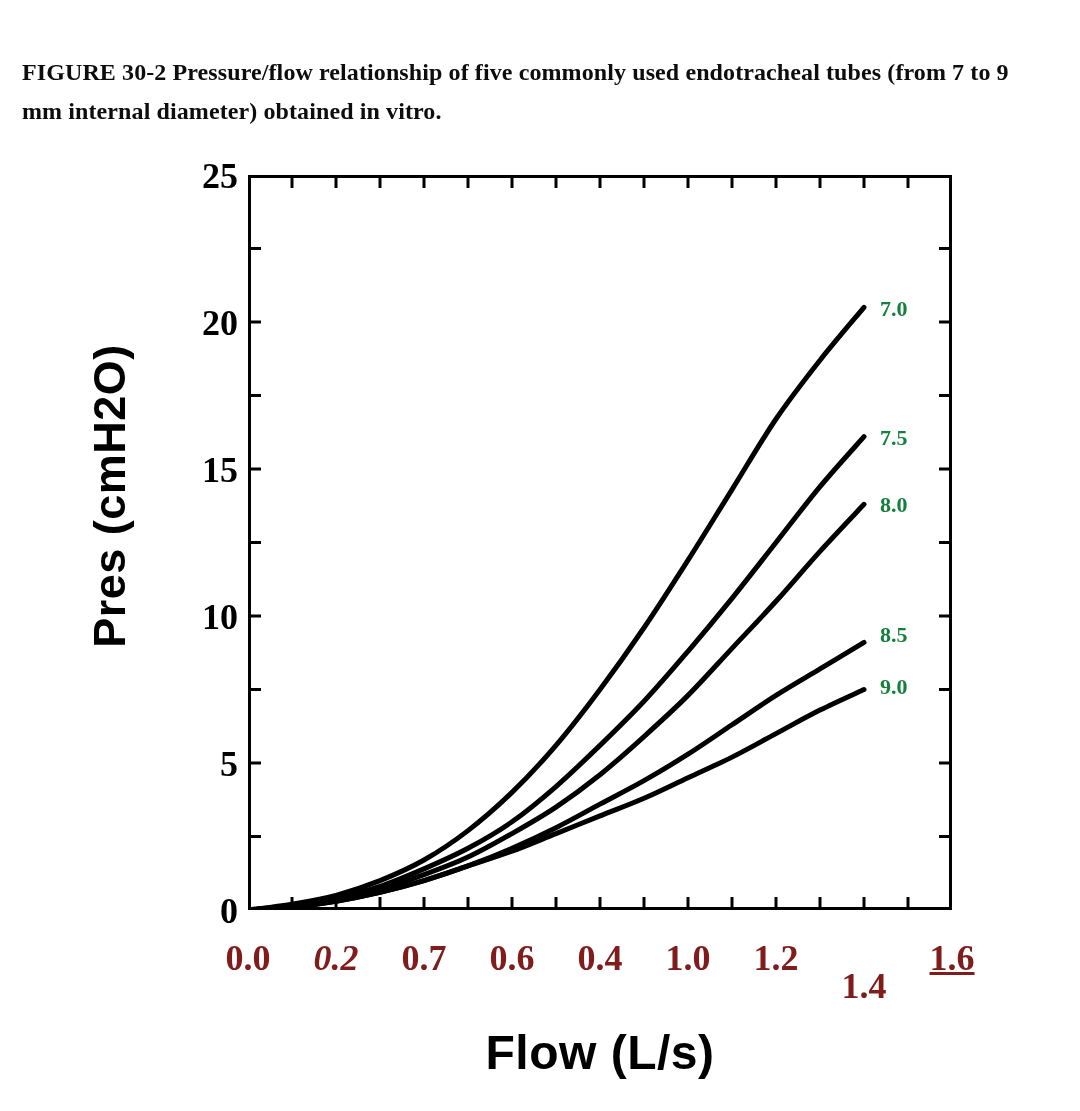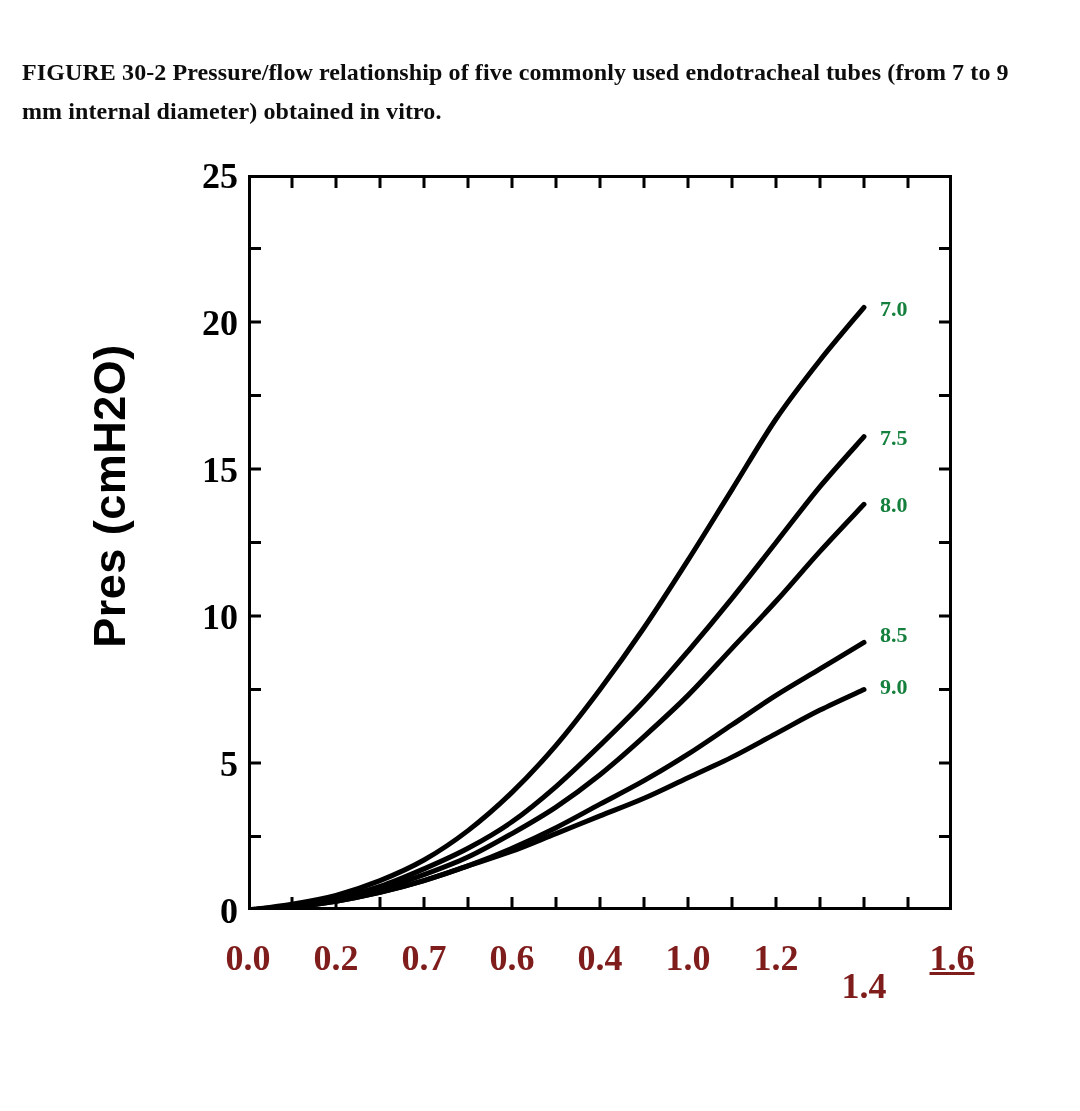--- a/index.html
+++ b/index.html
@@ -187,30 +187,31 @@
   </svg>
 
   <div class="ytick-label" style="left:168px; top:18px;">25</div>
   <div class="ytick-label" style="left:168px; top:165px;">20</div>
   <div class="ytick-label" style="left:168px; top:312px;">15</div>
   <div class="ytick-label" style="left:168px; top:459px;">10</div>
   <div class="ytick-label" style="left:168px; top:606px;">5</div>
   <div class="ytick-label" style="left:168px; top:753px;">0</div>
 
   <div class="xtick-label" style="left:193px; top:800px;">0.0</div>
-  <div class="xtick-label" style="left:281px; top:800px;">0.2</div>
+  <div class="xtick-label" style="left:281px; top:800px;font-style:italic;">0.2</div>
   <div class="xtick-label" style="left:369px; top:800px;">0.7</div>
   <div class="xtick-label" style="left:457px; top:800px;">0.6</div>
   <div class="xtick-label" style="left:545px; top:800px;">0.4</div>
   <div class="xtick-label" style="left:633px; top:800px;">1.0</div>
   <div class="xtick-label" style="left:721px; top:800px;font-family:Liberation Serif, serif;">1.2</div>
   <div class="xtick-label" style="left:809px; top:800px;margin-top:28px;">1.4</div>
   <div class="xtick-label" style="left:897px; top:800px;text-decoration:underline;">1.6</div>
 
   <div id="ylabel">Pres (cmH2O)</div>
+  <div id="xlabel">Flow (L/s)</div>
 
   <div class="series-label" style="left:880px; top:152px;">7.0</div>
   <div class="series-label" style="left:880px; top:266px;margin-top:15px;">7.5</div>
   <div class="series-label" style="left:880px; top:348px;">8.0</div>
   <div class="series-label" style="left:880px; top:478px;">8.5</div>
   <div class="series-label" style="left:880px; top:530px;">9.0</div>
 
 </div>
 
 </body></html>

